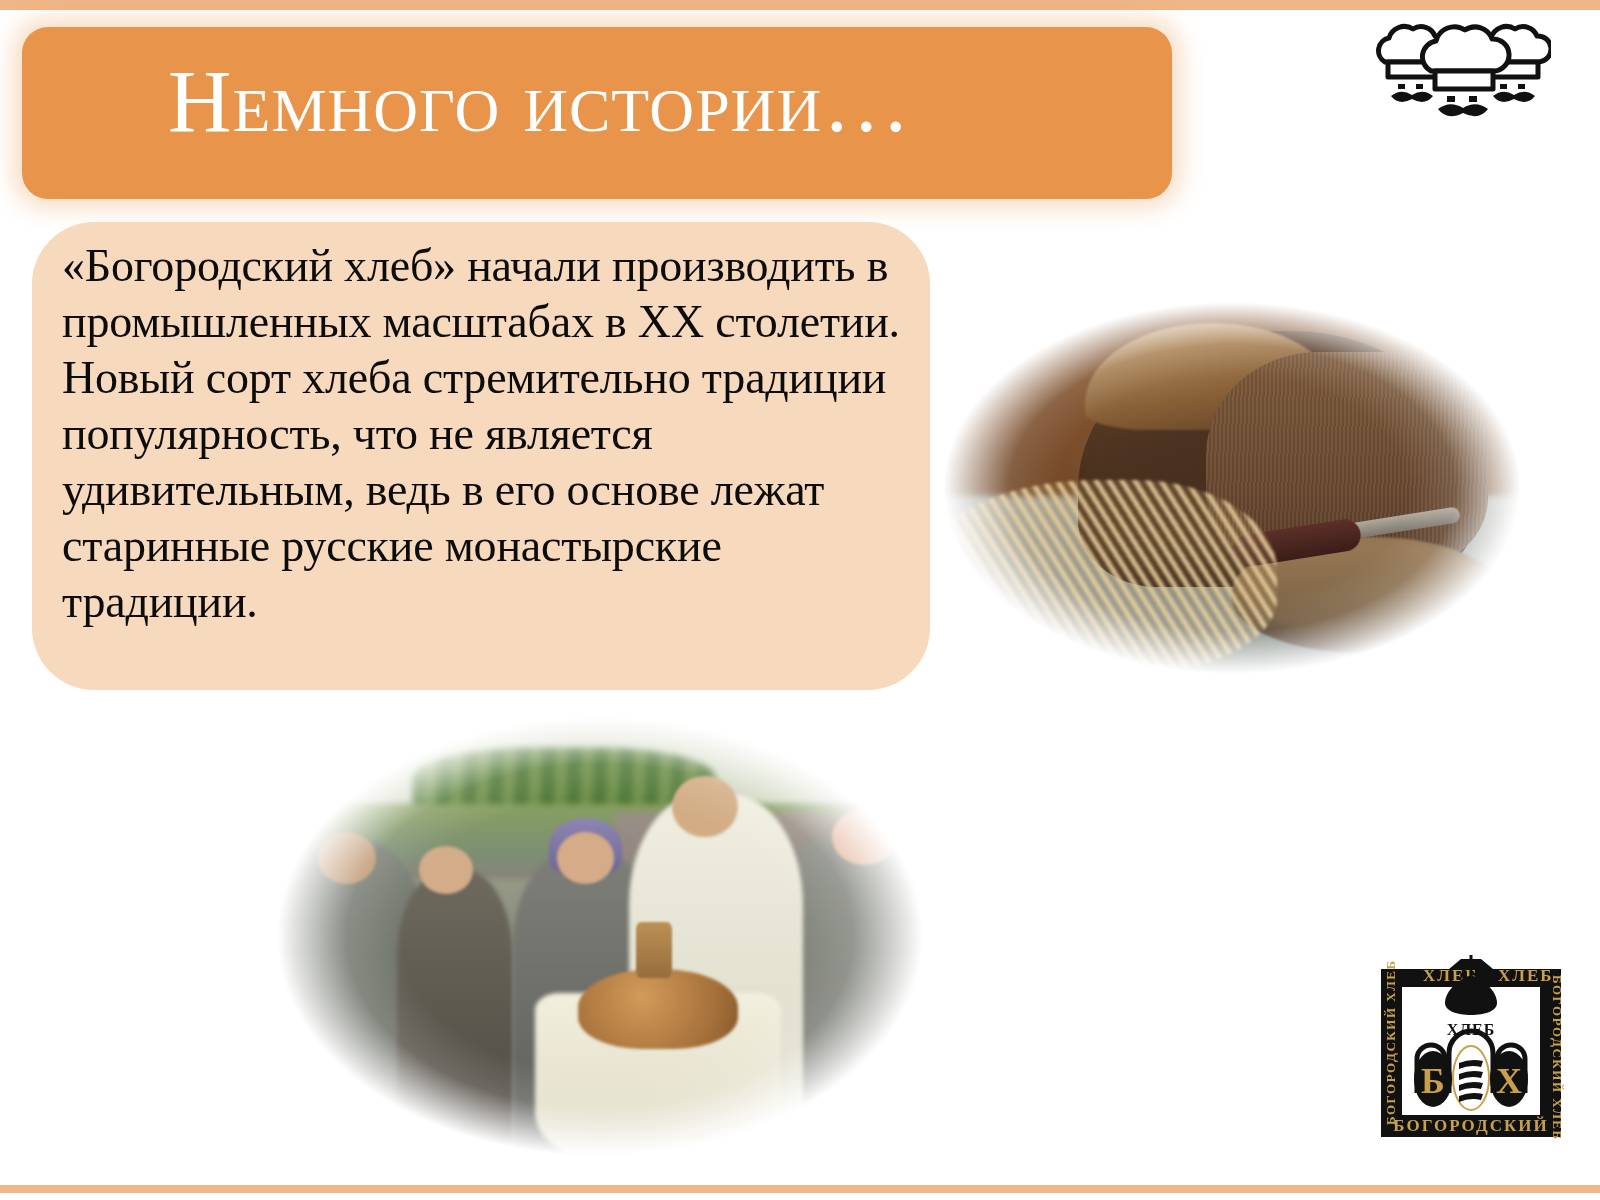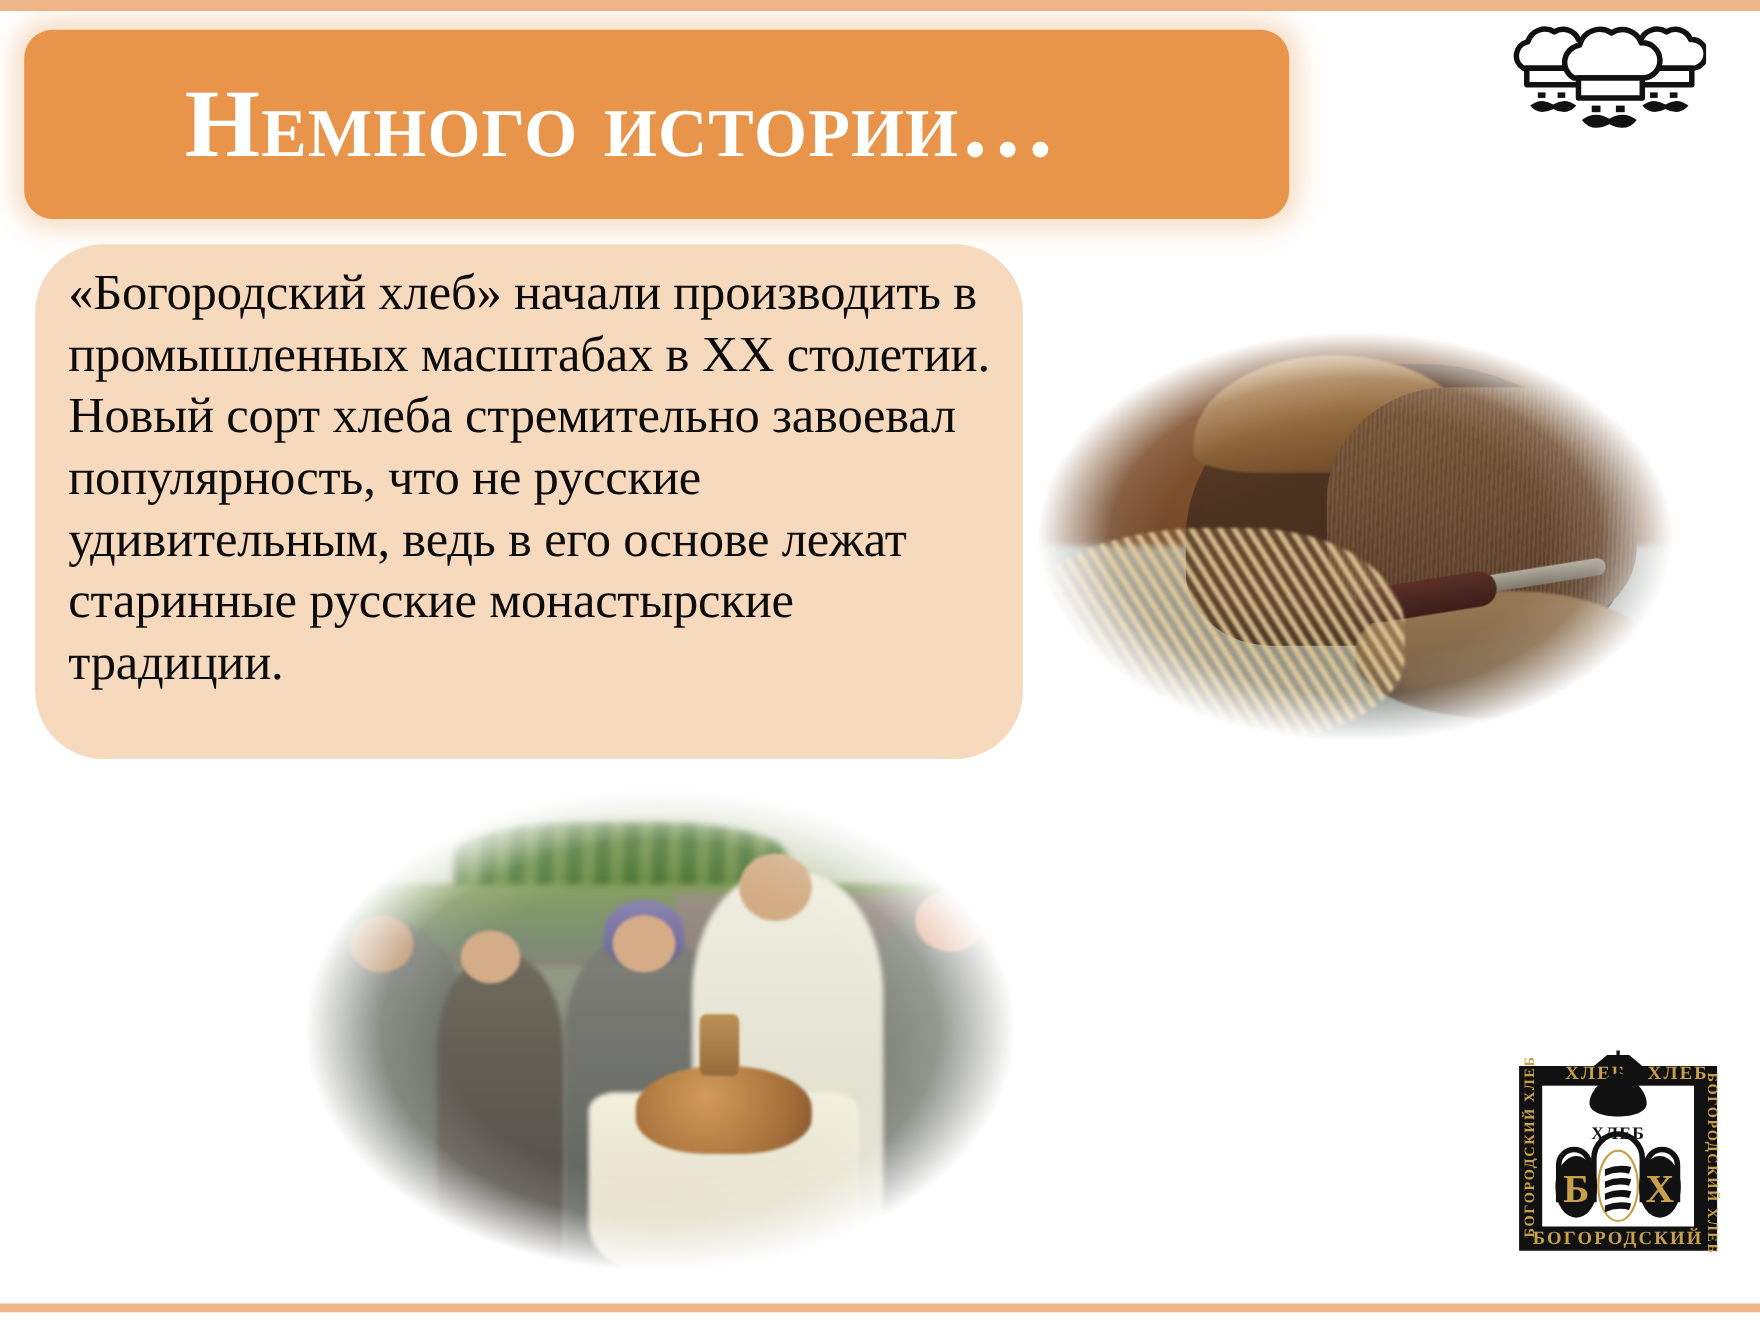--- a/index.html
+++ b/index.html
@@ -33,26 +33,26 @@
   .title-bar {
     position: absolute;
     left: 22px; top: 27px;
     width: 1150px; height: 172px;
     background: #e8944a;
     border-radius: 26px;
     box-shadow: 0 0 22px 10px rgba(232,148,74,0.30);
   }
   .title-text {
     position: absolute;
-    left: 168px; top: 70px;
+    left: 168px; top: 58px;
     width: 960px;
     color: #ffffff;
     font-size: 88px;
     line-height: 1.0;
-    font-weight: bold;
+    font-weight: normal;
     font-variant: small-caps;
     letter-spacing: 1px;
     font-family: "Liberation Serif", "DejaVu Serif", serif;
     white-space: nowrap;
   }
 
   
   .chef-hats {
     position: absolute;
     left: 1371px; top: 22px;
@@ -259,21 +259,21 @@
       <path d="M122 74 q10 -8 21 -1 q11 -7 21 1 q-8 10 -21 3 q-13 7 -21 -3 z"></path>
 
       <rect x="76" y="74" width="8" height="6"></rect>
         <rect x="98" y="74" width="8" height="6"></rect>
       <path d="M67 87 q12 -9 25 -1 q13 -8 25 1 q-9 12 -25 4 q-16 8 -25 -4 z"></path>
     </g>
   </svg>
 </div>
 
 <div class="text-card"></div>
-<div class="body-text">«Богородский хлеб» начали производить в промышленных масштабах в XX столетии. Новый сорт хлеба стремительно  завоевал популярность, что не русские удивительным, ведь в его основе лежат старинные русские монастырские традиции.</div>
+<div class="body-text">«Богородский хлеб» начали производить в промышленных масштабах в XX столетии. Новый сорт хлеба стремительно  традиции популярность, что не является удивительным, ведь в его основе лежат старинные русские монастырские традиции.</div>
 
 <div class="bread-photo">
   <div class="bread-inner">
     <div class="bread-tray"></div>
     <div class="bread-loaf"></div>
     <div class="bread-crust-top"></div>
     <div class="bread-crumb"></div>
     <div class="bread-slice"></div>
     <div class="bread-knife">
       <div class="knife-blade"></div>

